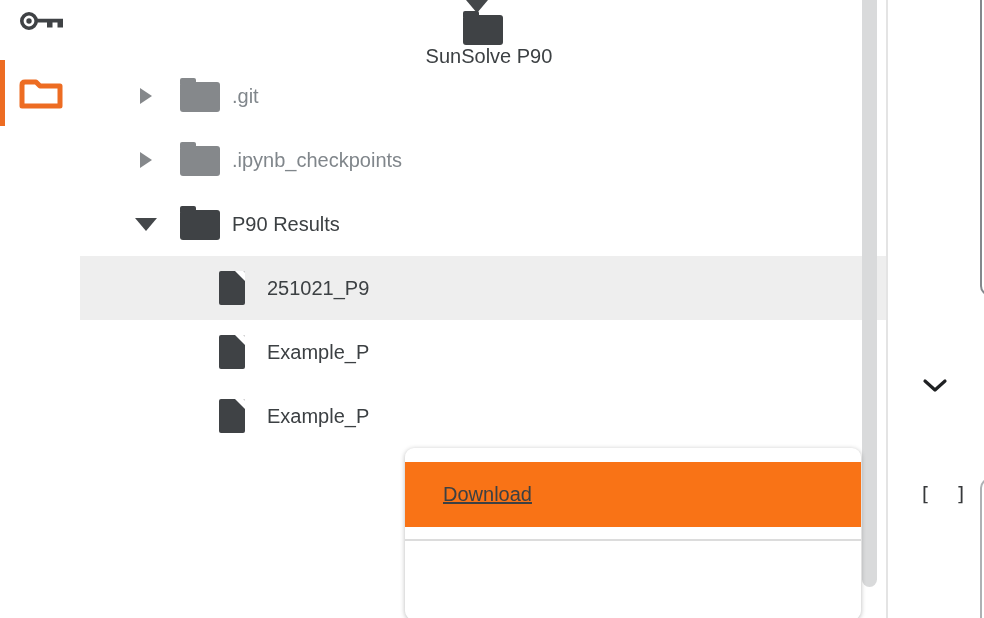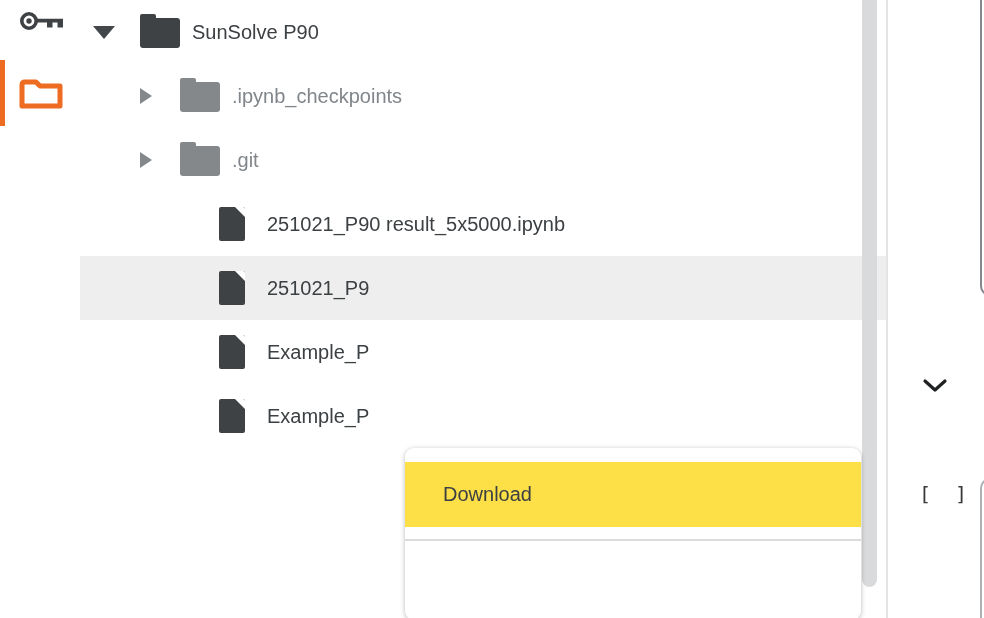--- a/index.html
+++ b/index.html
@@ -13,21 +13,21 @@
   .rail-item.key { top:6px; }
   .rail-item.files { top:78px; }
   .active-indicator { position:absolute; left:0; top:60px; width:5px; height:66px; background:#ED6C22; }
 
   
   .tree { position:absolute; left:80px; top:0; width:806px; height:618px; background:#fff; z-index:1; }
   .row { display:flex; align-items:center; height:64px; width:100%; cursor:pointer;
          font-size:20px; color:#3c4043; white-space:nowrap; }
   .row.selected { background:#eeeeee; }
   .row.muted { color:#80868b; }
-  .lvl0 { padding-left:12px; }   
+  .lvl0 { padding-left:12px;flex-direction:column; }   
   .lvl1 { padding-left:54px; }
   .lvl2 { padding-left:139px; }
 
   .twisty { width:24px; display:flex; justify-content:center; align-items:center; flex:0 0 auto; }
   .lvl0 .twisty { margin-right:24px; }
   .lvl1 .twisty { margin-right:22px; }
   .tw-down { width:0; height:0; border-left:11px solid transparent; border-right:11px solid transparent;
              border-top:13px solid #44474a; }
   .tw-right { width:0; height:0; border-top:8px solid transparent; border-bottom:8px solid transparent;
               border-left:12px solid #3F4245; }
@@ -61,21 +61,21 @@
   .nb-chevron { position:absolute; left:922px; top:377px; cursor:pointer; z-index:2; }
   .nb-exec { position:absolute; left:919px; top:482px; font-family:"DejaVu Sans Mono", monospace;
              font-size:20px; color:#37393b; letter-spacing:6px; z-index:2; cursor:pointer; }
 
   
   .context-menu { position:absolute; left:405px; top:448px; width:456px; height:172px;
                   background:#fff; border-radius:9px; box-shadow:0 1px 5px rgba(0,0,0,0.28);
                   padding-top:14px; z-index:5; overflow:hidden; }
   .menu-item { height:65px; line-height:65px; padding-left:38px; font-size:20px; color:#3c4043;
                cursor:pointer; }
-  .menu-item.hovered { background:#fde047; }
+  .menu-item.hovered { background:#f97316;text-decoration:underline; }
   .menu-divider { height:2px; background:#dcdcdc; margin:12px 0 12px 0; }
 </style>
 </head>
 <body>
 
 <div class="screen">
 
   <div class="rail">
     <div class="rail-item key">
       <svg width="48" height="30" viewBox="0 0 48 30">
@@ -100,38 +100,41 @@
         </span>
       <span class="folder-ic"></span>
       <span class="label">SunSolve P90</span>
     </div>
 
     <div class="row lvl1 muted">
       <span class="twisty">
           <span class="tw-right"></span>
         </span>
       <span class="folder-ic"></span>
-      <span class="label">.ipynb_checkpoints</span>
+      <span class="label">.git</span>
     </div>
 
     <div class="row lvl1 muted">
       <span class="twisty">
           <span class="tw-right"></span>
         </span>
       <span class="folder-ic"></span>
-      <span class="label">.git</span>
+      <span class="label">.ipynb_checkpoints</span>
     </div>
 
 
 
+    <div class="row lvl1">
+      <span class="twisty">
+          <span class="tw-down"></span>
+        </span>
+      <span class="folder-ic"></span>
+      <span class="label">P90 Results</span>
+    </div>
 
-    <div class="row lvl2">
-      <span class="file-ic"></span>
-      <span class="label">251021_P90 result_5x5000.ipynb</span>
-    </div>
 
     <div class="row lvl2 selected">
       <span class="file-ic"></span>
       <span class="label">251021_P9</span>
     </div>
 
     <div class="row lvl2">
       <span class="file-ic"></span>
       <span class="label">Example_P</span>
     </div>

